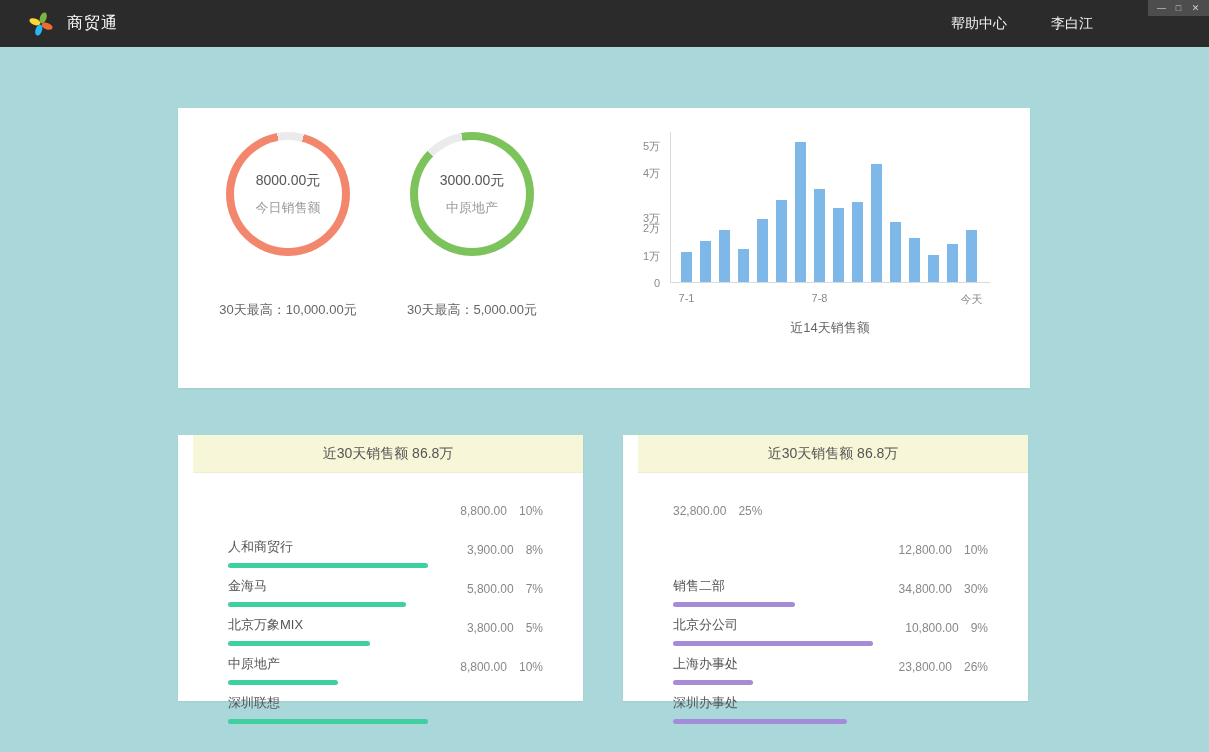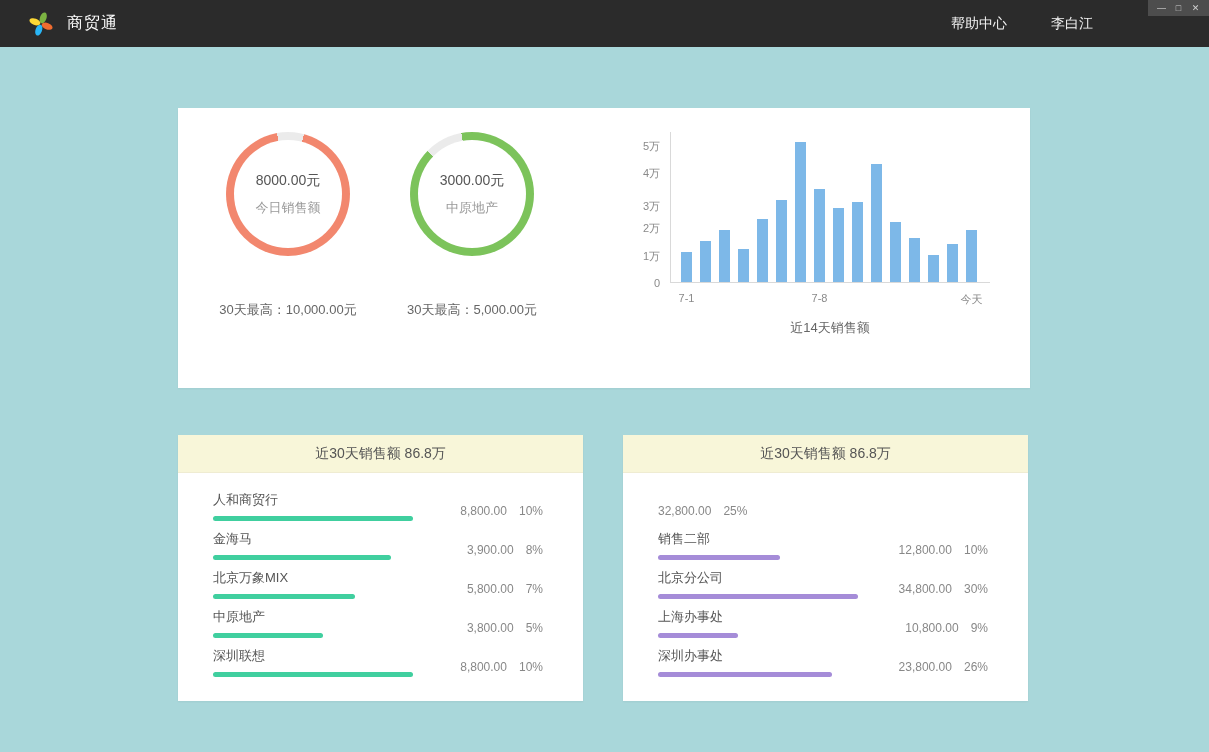--- a/index.html
+++ b/index.html
@@ -40,21 +40,21 @@
     align-items: center;
     padding: 0 5px;
   }
   .win-controls span {
     width: 17px; text-align: center;
     font-size: 9px; line-height: 16px;
     color: #cfcfcf; cursor: pointer;
   }
   
   main { padding: 61px 0 0 178px; }
-  .card { background: #fff; box-shadow: 0 1px 2px rgba(0,0,0,0.05); }
+  .card { background: #fff; box-shadow: 0 1px 2px rgba(0,0,0,0.05); padding-left: 15px; }
   .summary-card {
     width: 852px; height: 280px;
     display: flex;
     padding-left: 18px;
   }
   .ring-col {
     width: 184px;
     display: flex; flex-direction: column; align-items: center;
     padding-top: 24px;
   }
@@ -109,21 +109,21 @@
   .list-card { width: 405px; height: 266px; }
   .list-header {
     height: 38px;
     background: #f8f6d9;
     border-bottom: 1px solid #efecd2;
     display: flex; align-items: center; justify-content: center;
     font-size: 14px; color: #555;
   }
   .list-body { padding: 13px 40px 0 35px; }
   .row { display: flex; justify-content: space-between; height: 39px; padding-top: 5px; }
-  .row-left { width: 200px; }
+  .row-left { width: 200px; margin-top: 47px; }
   .row-name { font-size: 13px; color: #555; margin-bottom: 7px; white-space: nowrap; }
   .row-bar { height: 5px; border-radius: 3px; }
   .row-right {
     display: flex; gap: 12px; align-items: flex-start;
     padding-top: 13px;
     font-size: 12px; color: #888;
     white-space: nowrap;
   }
 </style>
 </head>
@@ -173,21 +173,21 @@
         </div>
       </div>
       <div class="ring-footnote">30天最高：5,000.00元</div>
     </div>
 
     <div class="chart-col">
       <div class="chart-wrap">
         <div class="y-axis">
             <span style="bottom: 131px;">5万</span>
             <span style="bottom: 103.6px;">4万</span>
-            <span style="bottom: 71px;">3万</span>
+            <span style="bottom: 59px;">3万</span>
             <span style="bottom: 48.8px;">2万</span>
             <span style="bottom: 21.4px;">1万</span>
             <span style="bottom: -6px;">0</span>
           </div>
         <div class="plot">
             <div class="bar" style="height: 30px; background: rgb(125, 184, 232);"></div>
             <div class="bar" style="height: 41px; background: rgb(125, 184, 232);"></div>
             <div class="bar" style="height: 52px; background: rgb(125, 184, 232);"></div>
             <div class="bar" style="height: 33px; background: rgb(125, 184, 232);"></div>
             <div class="bar" style="height: 63px; background: rgb(125, 184, 232);"></div>

